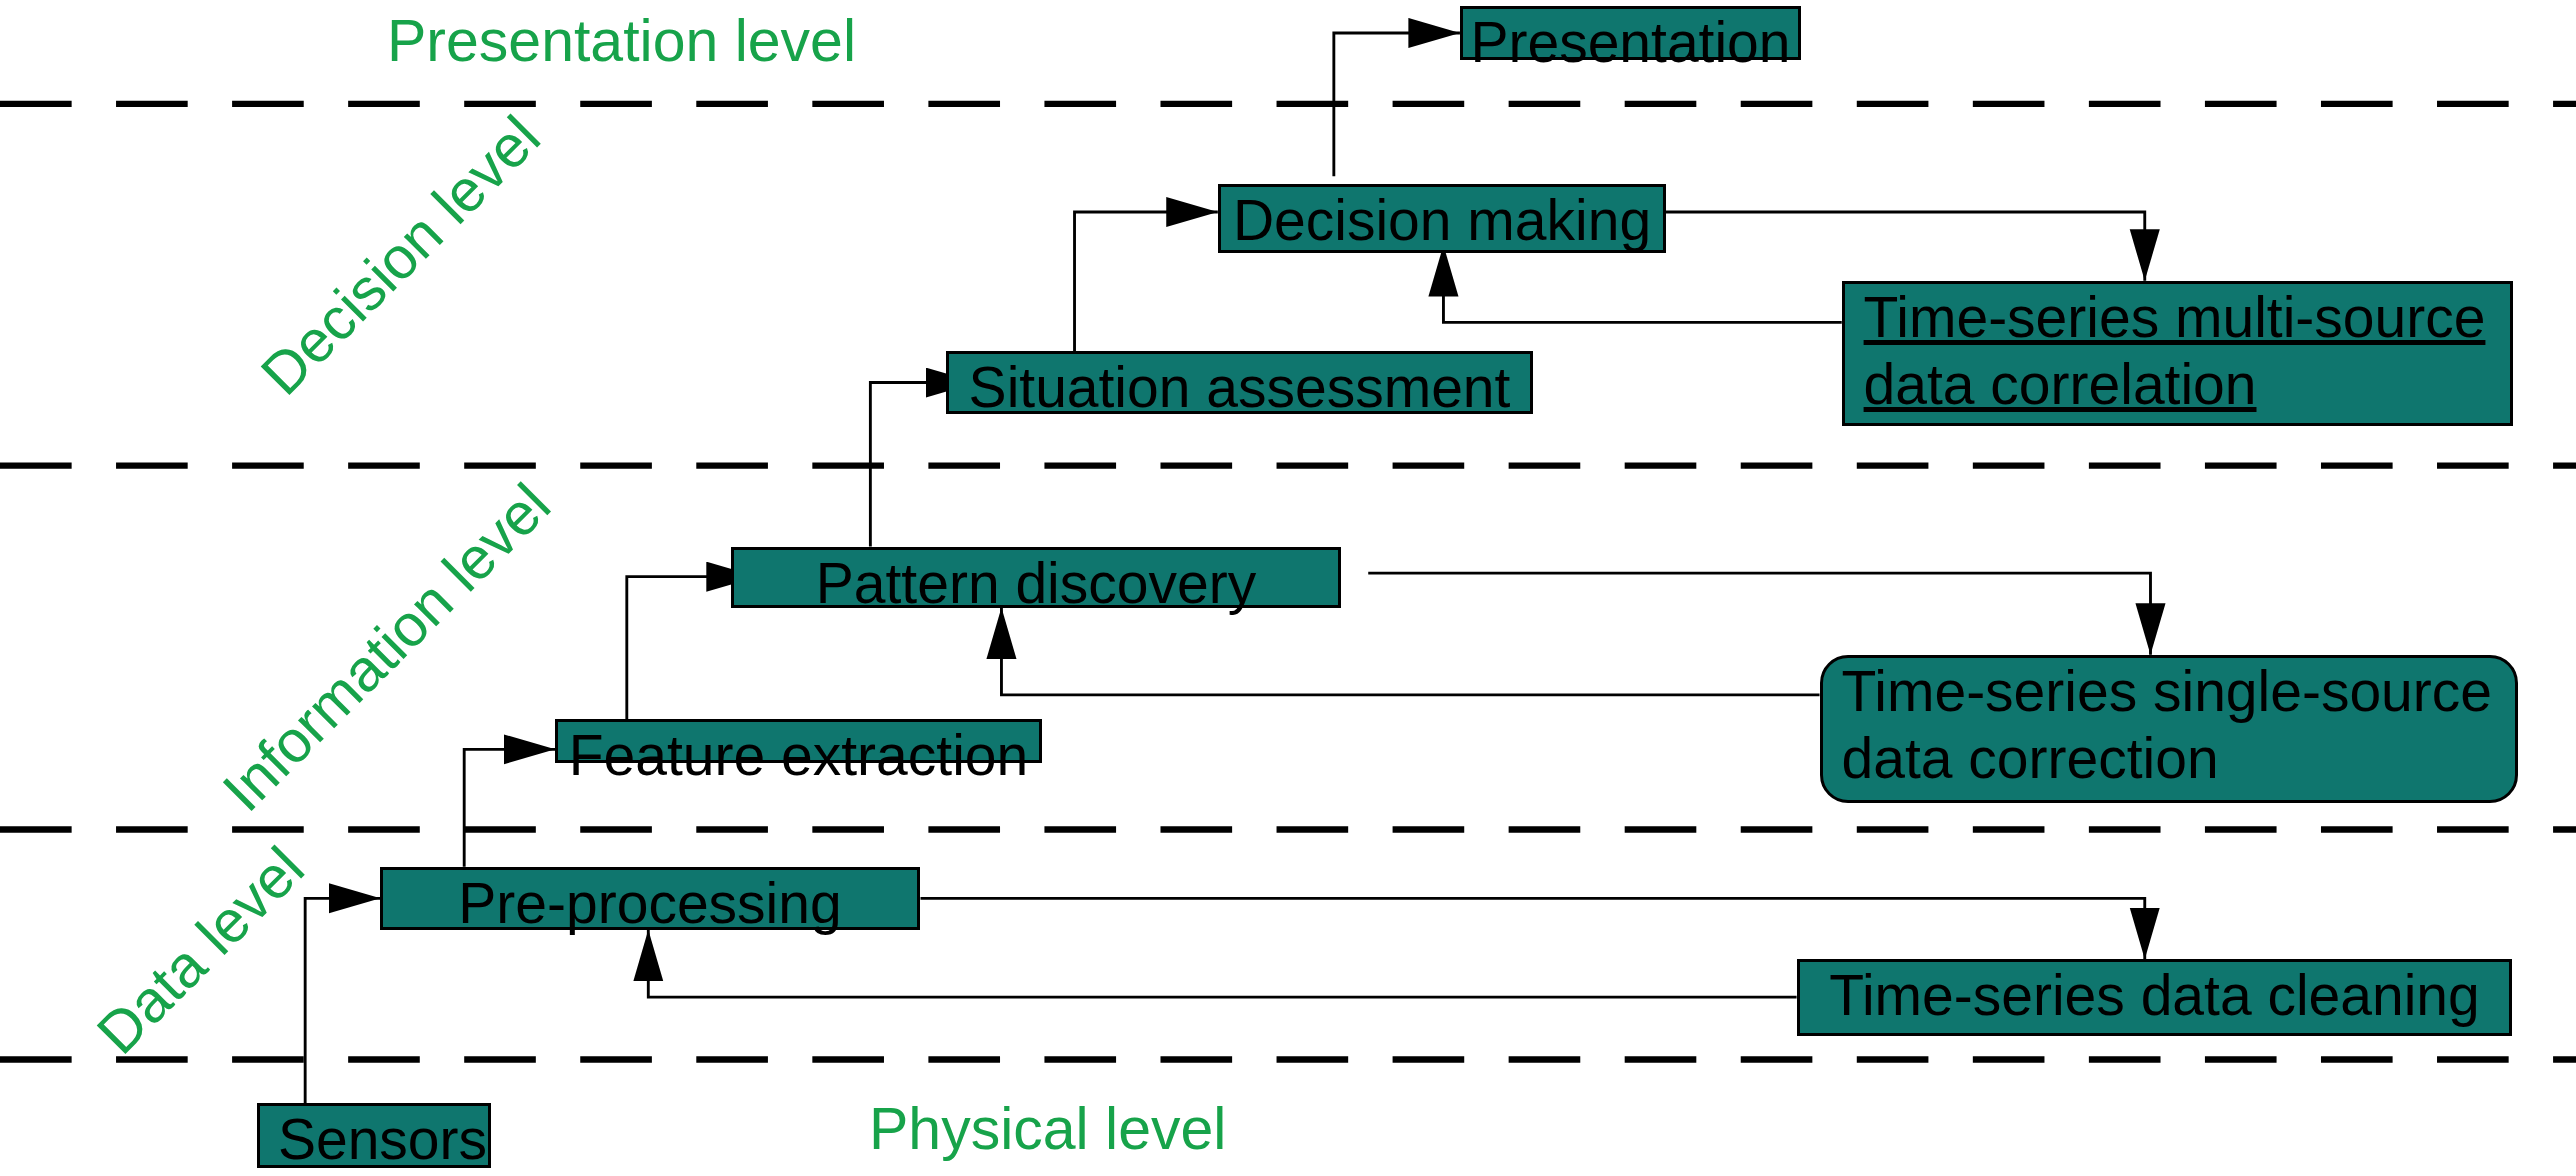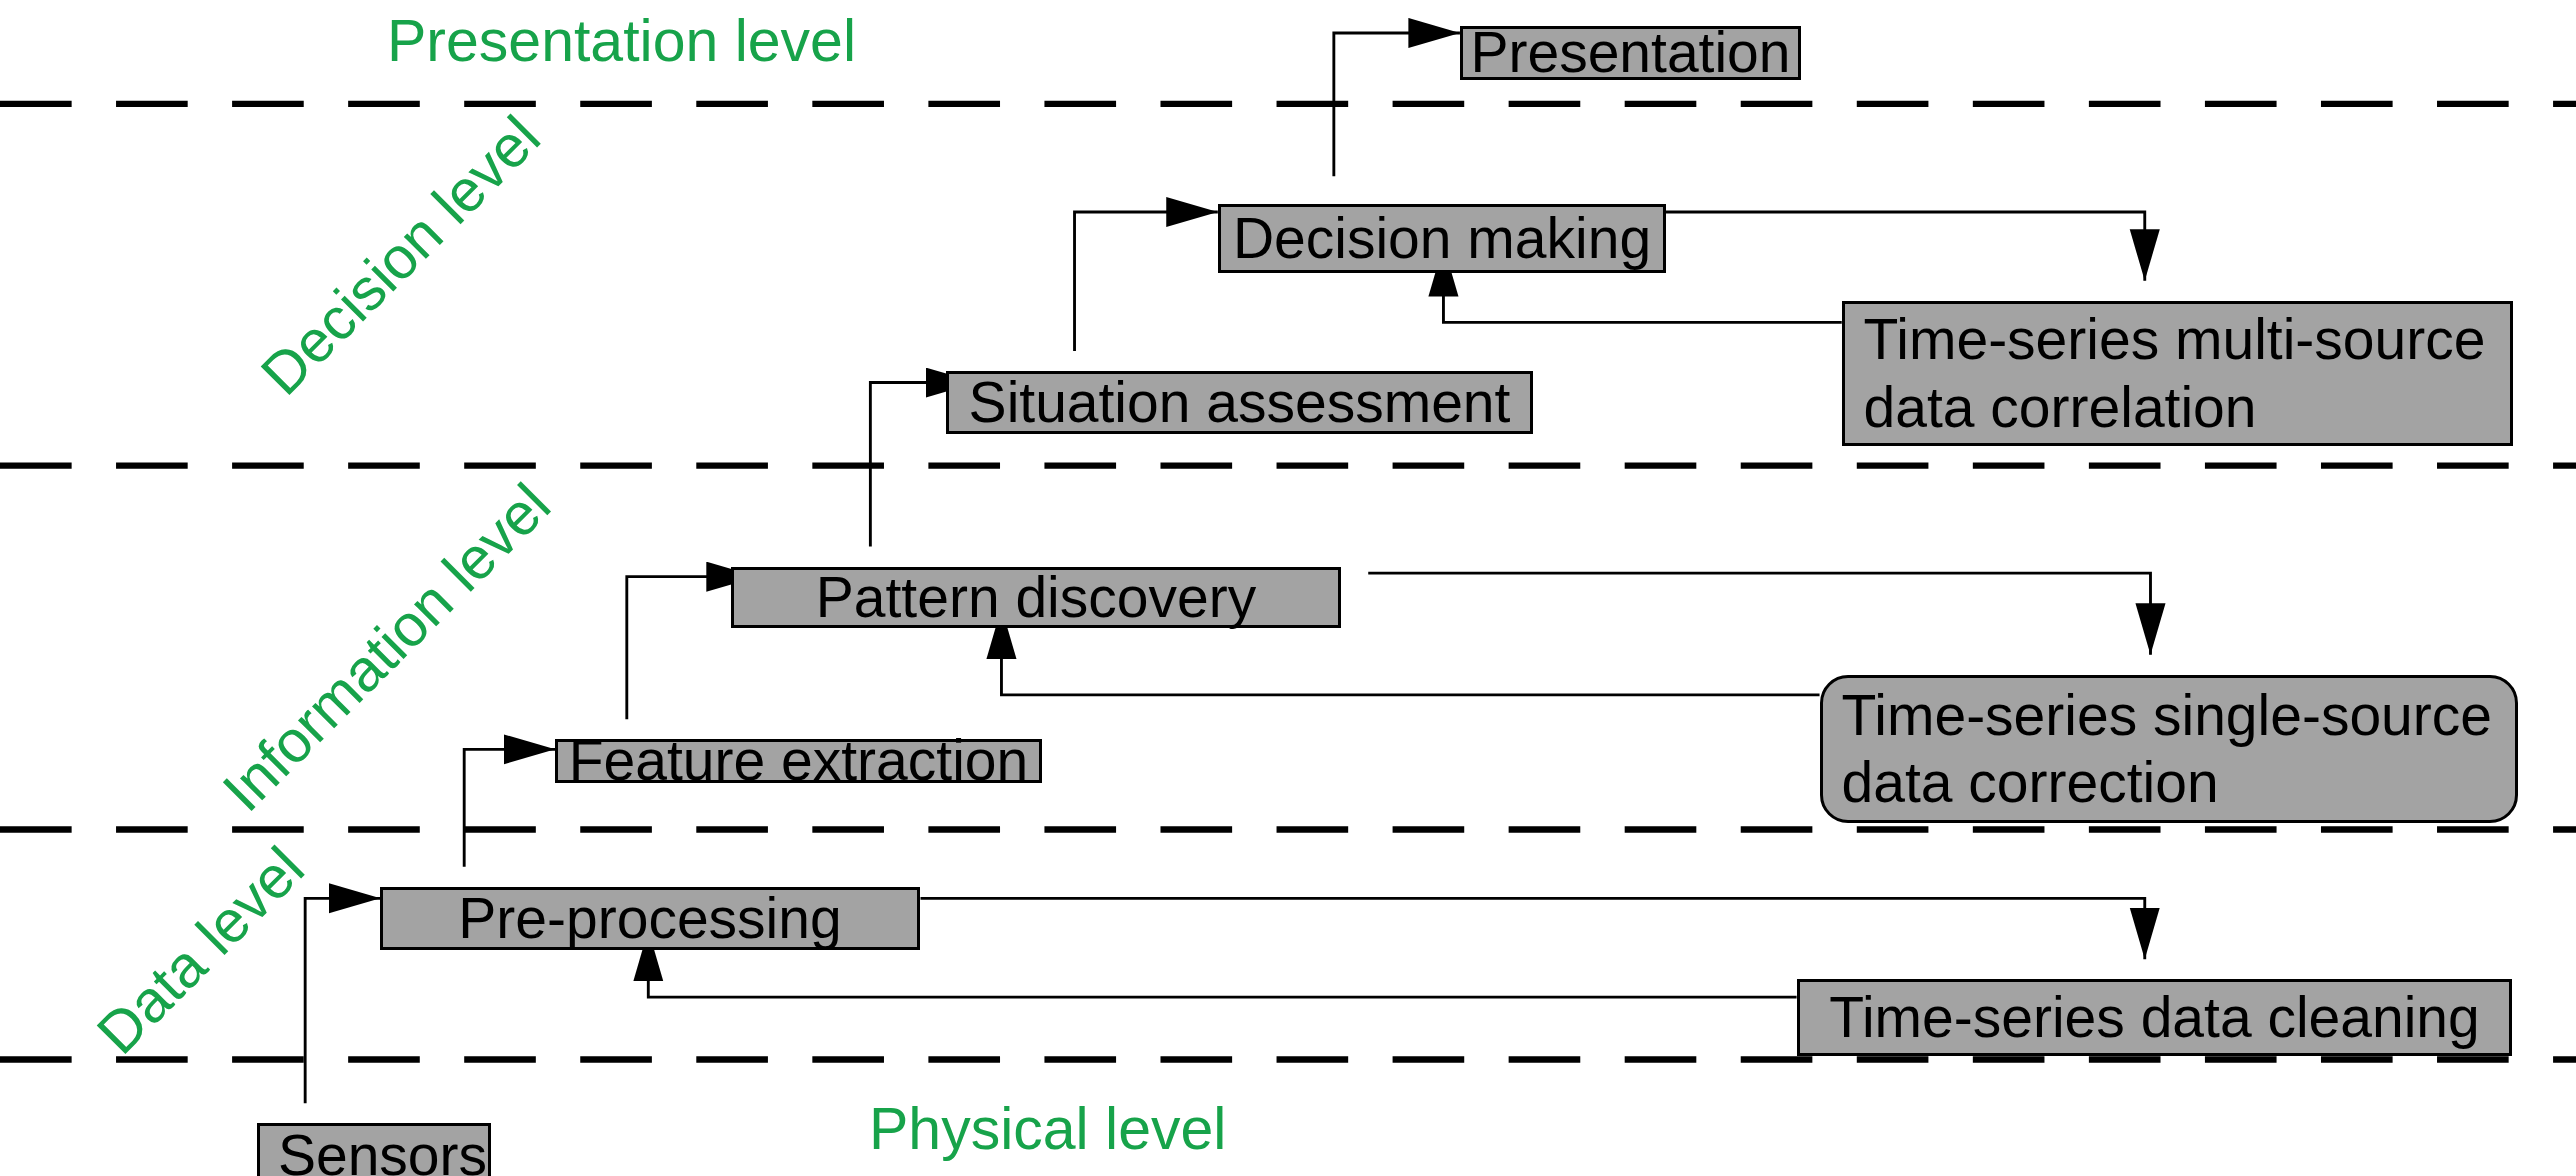--- a/index.html
+++ b/index.html
@@ -18,31 +18,29 @@
   svg.wires {
     position: absolute;
     left: 0;
     top: 0;
     width: 2576px;
     height: 1177px;
   }
   .node {
     position: absolute;
     box-sizing: border-box;
-    background: #a3a3a3;
+    background: #0f766e;
     border: 3.6px solid #000000;
     color: #000000;
     font-size: 57px;
     line-height: 1.18;
     display: flex;
-    align-items: center;
     justify-content: center;
     text-align: center;
     white-space: nowrap;
-    margin-top: 20px;
   }
   .node.two-line {
     justify-content: flex-start;
     text-align: left;
     padding-left: 18.6px;
     padding-right: 4.3px;
     white-space: normal;
   }
   .level-label {
     position: absolute;
@@ -91,21 +89,21 @@
   </div>
 
   <div class="node" style="left:1218px; top:184px; width:448px; height:69px;">
     <span>Decision making</span>
   </div>
 
   <div class="node" style="left:946px; top:351px; width:587px; height:63px;">
     <span>Situation assessment</span>
   </div>
 
-  <div class="node two-line" style="left:1842px; top:281px; width:671px; height:145px;">
+  <div class="node two-line" style="left:1842px; top:281px; width:671px; height:145px;text-decoration:underline;">
     <span>Time-series multi-source data correlation</span>
   </div>
 
   <div class="node" style="left:731px; top:547px; width:610px; height:61px;">
     <span>Pattern discovery</span>
   </div>
 
   <div class="node two-line" style="left:1820px; top:655px; width:698px; height:148px;border-radius:28px;">
     <span>Time-series single-source data correction</span>
   </div>

